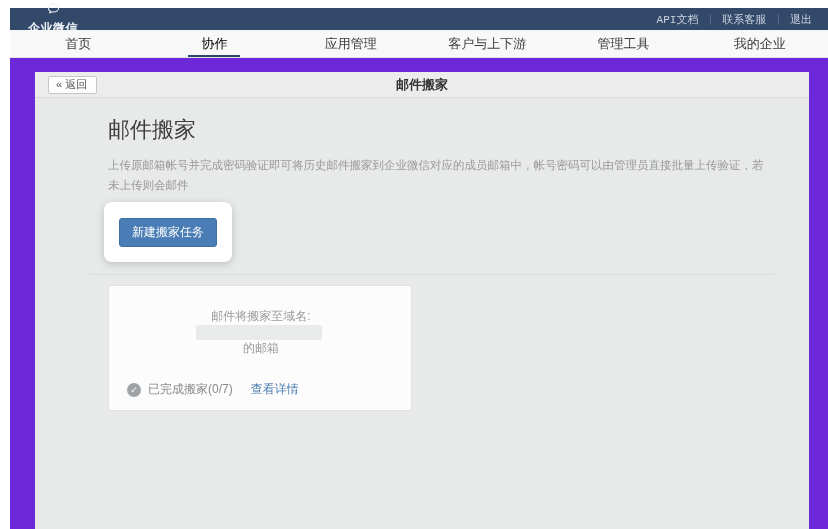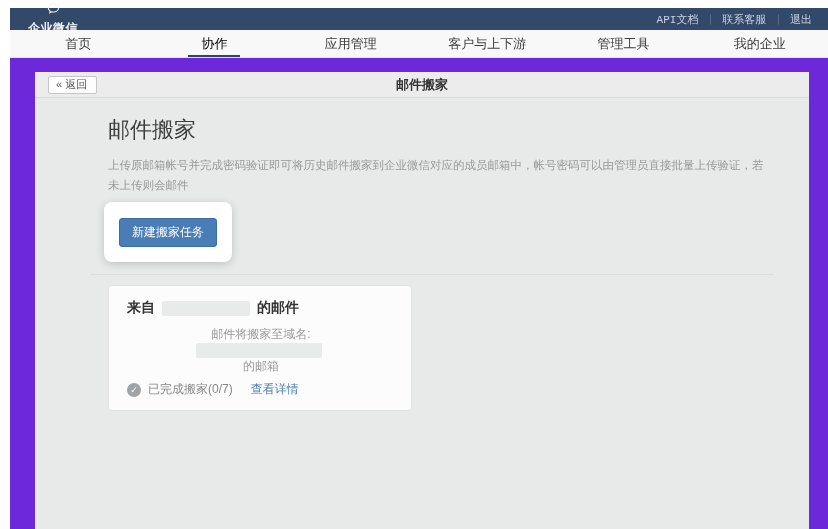--- a/index.html
+++ b/index.html
@@ -187,25 +187,20 @@
           <span class="desc-line">上传原邮箱帐号并完成密码验证即可将历史邮件搬家到企业微信对应的成员邮箱中，帐号密码可以由管理员直接批量上传验证，若未上传则会邮件</span>
         </p>
 
         <div class="spotlight">
           <button class="primary-btn">新建搬家任务</button>
         </div>
 
         <div class="divider"></div>
 
         <div class="task-card">
-          <div class="card-title">
-            <span>来自</span>
-            <span class="redaction redact-sender"></span>
-            <span>的邮件</span>
-          </div>
           <div class="card-dest">
             <span>邮件将搬家至域名:</span>
             <span class="redaction redact-domain"></span>
             <span>的邮箱</span>
           </div>
           <div class="card-footer">
             <span class="check-circle">✓</span>
             <span class="progress-text">已完成搬家(0/7)</span>
             <span class="details-link">查看详情</span>
           </div>

